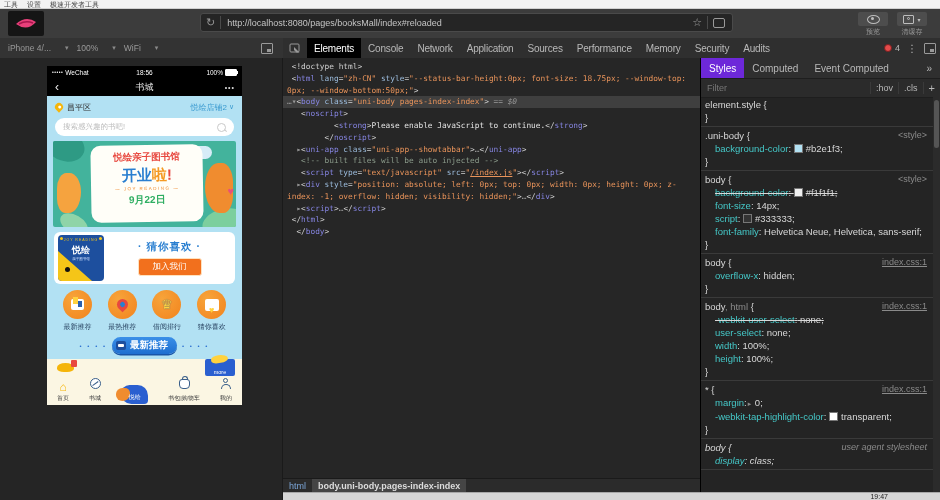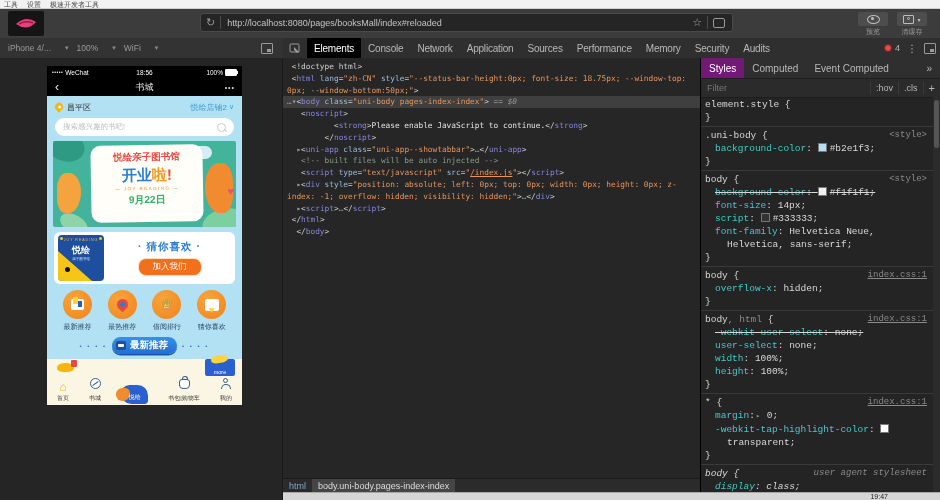--- a/index.html
+++ b/index.html
@@ -90,21 +90,21 @@
   .lg{width:46px;height:46px;margin-left:4px;background:#1d4f9e;border-radius:4px;position:relative;overflow:hidden;text-align:center;}
   .lg-top{font-size:3.5px;color:#f5c518;letter-spacing:1px;margin-top:3px;}
   .lg-main{font-size:9px;color:#fff;font-weight:bold;position:relative;z-index:1;margin-top:2px;}
   .lg-sub{font-size:3.5px;color:#cfe0ff;position:relative;z-index:1;}
   .lg-tri{position:absolute;left:0;bottom:0;width:0;height:0;border-left:34px solid #f5c518;border-top:30px solid transparent;}
   .lg-eye{position:absolute;left:7px;bottom:9px;width:5px;height:5px;background:#111;border-radius:50%;z-index:1;}
   .lg-dot{position:absolute;width:3px;height:3px;background:#f5c518;border-radius:50%;}
   .card-right{flex:1;text-align:center;}
   .c-title{color:#2a7fd0;font-size:10.5px;font-weight:bold;letter-spacing:1px;}
   .c-btn{display:inline-block;margin-top:4px;background:#f2701d;color:#fff;font-size:8.5px;
-         padding:2px 14px;border-radius:8px;border:1px solid #ffe2bf;}
+         padding:2px 14px;border-radius:3px;border:1px solid #ffe2bf;}
 
   .qnav{display:flex;justify-content:space-around;padding:6px 8px 0;}
   .qn{text-align:center;width:40px;}
   .qn-c{width:29px;height:29px;margin:0 auto;background:radial-gradient(circle at 35% 30%,#f7a43a,#f2831d);
         border-radius:50%;display:flex;align-items:center;justify-content:center;}
   .qn-lbl{font-size:7px;color:#27415f;margin-top:3px;white-space:nowrap;}
   .g1{width:13px;height:11px;background:#fff;border-radius:2px;position:relative;}
   .g1:before{content:"";position:absolute;left:2px;top:-2px;width:5px;height:7px;background:#ffd23f;}
   .g1:after{content:"";position:absolute;right:2px;top:2px;width:4px;height:6px;background:#2a5fb0;}
   .g2{width:11px;height:11px;background:#e8483f;border-radius:50% 50% 50% 0;transform:rotate(-45deg);position:relative;}
@@ -164,35 +164,35 @@
             font-family:"DejaVu Sans Mono",monospace;font-size:7.8px;line-height:11.8px;padding:3px 0 0 4px;box-sizing:border-box;}
   .code-line{white-space:pre;}
   .code-line.hl{background:#3f3f3f;margin-left:-4px;padding-left:4px;}
   .tk-pl{color:#cfcfcf;} .tk-tg{color:#8584e0;} .tk-at{color:#9bbbdc;} .tk-vl{color:#e8935a;}
   .tk-cm{color:#8a9a8a;} .tk-tx{color:#e4e4e4;} .tk-gy{color:#9a9a9a;} .tk-eq{color:#9a9a9a;font-style:italic;}
   .tk-lk{color:#e8935a;text-decoration:underline;}
 
   #crumbs{position:absolute;left:0;bottom:0;width:417px;height:14px;background:#2b2b2b;border-top:1px solid #1a1a1a;
           display:flex;align-items:center;font-size:9px;box-sizing:border-box;}
   .crumb{padding:0 6px;color:#7ba5d6;height:100%;display:flex;align-items:center;}
-  .crumb.active{background:#454545;color:#dcdcdc;}
+  .crumb.active{background:#454545;color:#dcdcdc;font-weight:bold;}
 
   #stylespanel{position:absolute;left:417px;top:20px;width:240px;bottom:0;background:#242424;border-left:1px solid #000;box-sizing:border-box;overflow:hidden;}
   .st-tabs{height:20px;background:#2f2f2f;border-bottom:1px solid #1e1e1e;display:flex;align-items:stretch;}
   .st-tab{font-size:10px;color:#b8b8b8;padding:0 8px;display:flex;align-items:center;}
-  .st-tab.active{background:#701a75;color:#fff;}
+  .st-tab.active{background:#6d28d9;color:#fff;}
   .st-over{margin-left:auto;color:#b8b8b8;font-size:10px;padding:0 8px;display:flex;align-items:center;}
   .st-filter{height:18px;background:#2b2b2b;border-bottom:1px solid #1e1e1e;display:flex;align-items:center;}
   .st-filter input{flex:1;background:transparent;border:none;outline:none;color:#bbb;font-size:9px;padding:0 6px;min-width:0;}
   .st-filter input::placeholder{color:#777;}
   .tgl{color:#b8b8b8;font-size:9px;padding:0 5px;border-left:1px solid #3a3a3a;height:12px;line-height:12px;}
   .tgl.plus{font-size:11px;}
 
   #rulesBox{position:absolute;top:38px;left:0;right:7px;bottom:0;overflow:hidden;
-            font-family:Liberation Mono, monospace;font-size:9.5px;line-height:13px;}
+            font-family:Liberation Sans, sans-serif;font-size:9.5px;line-height:13px;}
   .rule{border-bottom:1px solid #3a3a3a;padding:2px 4px;}
   .rule.ua{font-style:italic;}
   .rule-head{position:relative;padding-right:2px;}
   .sel-w{color:#d8d8d8;} .sel-d{color:#8a8a8a;} .brace{color:#d8d8d8;}
   .rule-src{float:right;color:#8a8a8a;font-size:9px;}
   .src-link{text-decoration:underline;}
   .prop{padding-left:22px;text-indent:-12px;color:#d8d8d8;}
   .prop.struck{text-decoration:line-through;}
   .pname{color:#45c8c8;}
   .parrow{color:#8a8a8a;font-size:7px;margin:0 1px;}

